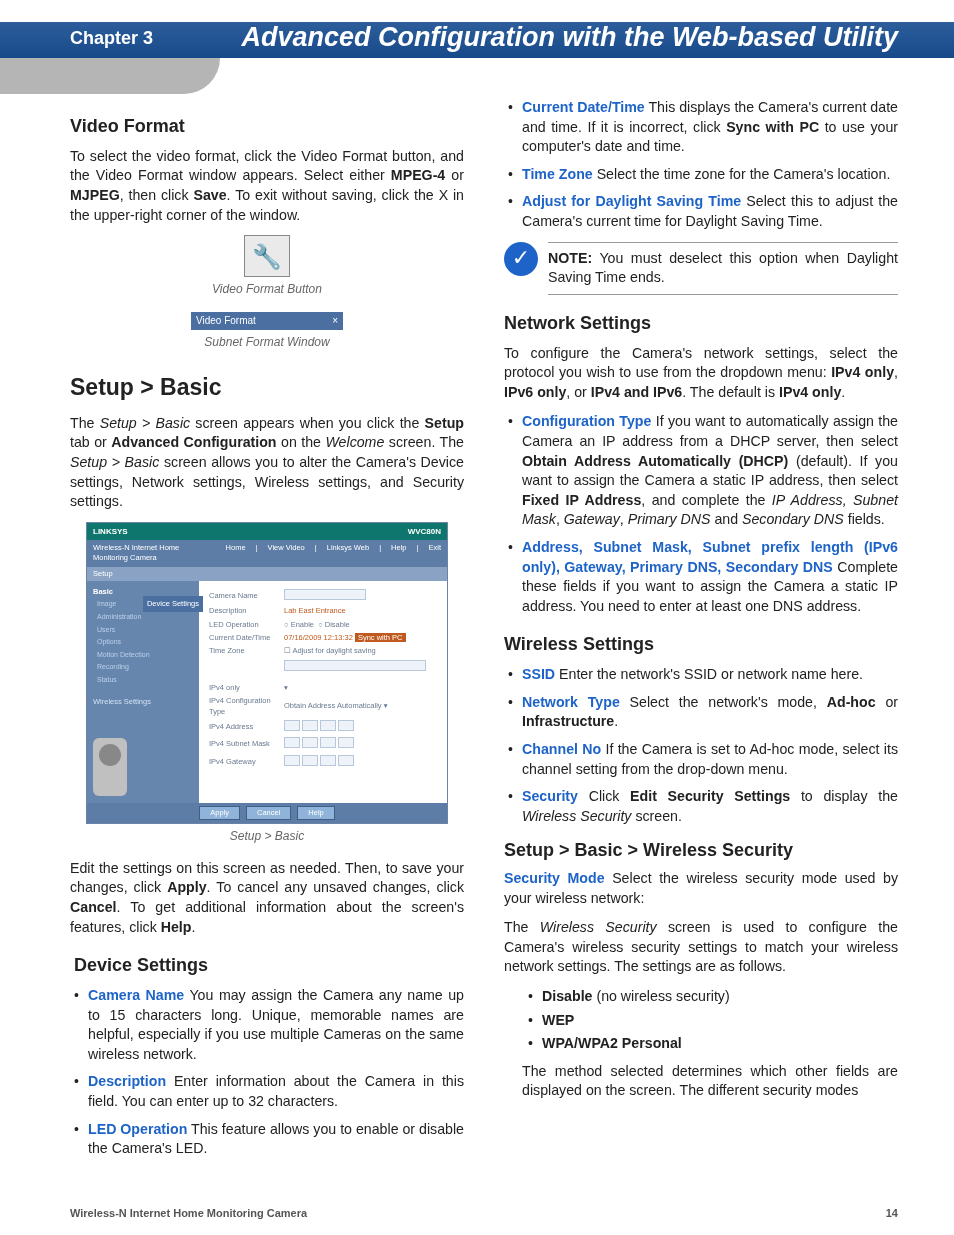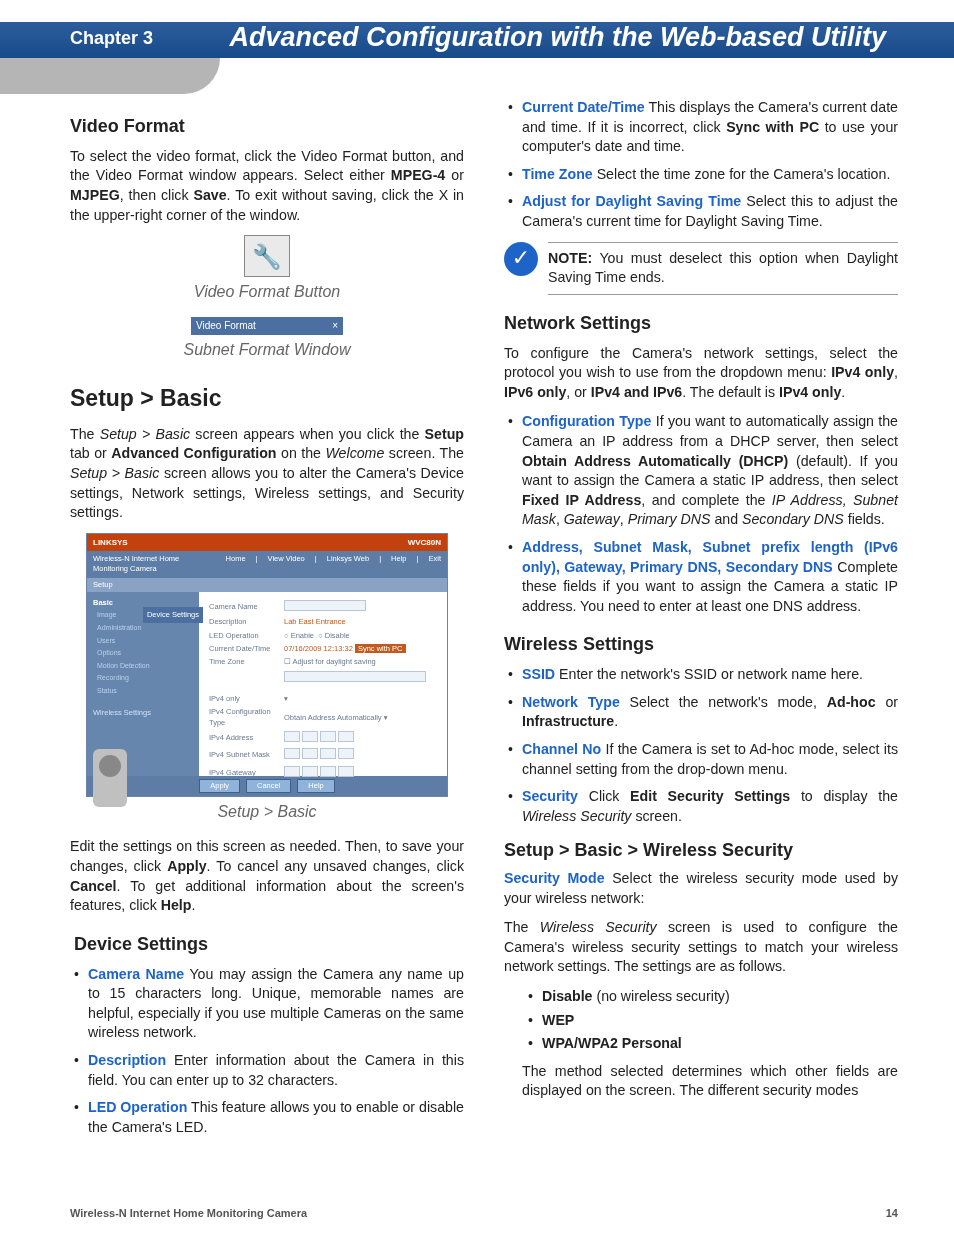--- a/index.html
+++ b/index.html
@@ -44,21 +44,21 @@
   .chapter-label {
     position: absolute;
     left: 0px;
     top: 6px;
     font-weight: bold;
     font-size: 18px;
     color: #fff;
   }
   .page-title {
     position: absolute;
-    right: 12px;
+    right: 0;
     top: 0px;
     font-weight: bold;
     font-style: italic;
     font-size: 27px;
     color: #fff;
   }
   .columns {
     display: flex;
     gap: 40px;
     font-size: 14.2px;
@@ -81,21 +81,21 @@
   }
   h3.sub {
     font-size: 18px;
     font-weight: bold;
     margin: 12px 0 6px 0;
   }
   p { margin: 0 0 10px 0; text-align: justify;}
   .center { text-align: center; }
   .caption {
     text-align: center;
-    font-size: 16px;
+    font-size: 12px;
     color: #666;
     font-style: italic;
     margin: 4px 0 14px 0;
   }
   .icon-box {
     width: 44px;
     height: 40px;
     border: 1px solid #888;
     background: #eaeaea;
     margin: 6px auto 0 auto;
@@ -198,21 +198,21 @@
     text-align: justify;
   }
   .setup-screenshot {
     width: 360px;
     margin: 4px auto 0 auto;
     border: 1px solid #6b83a6;
     font-size: 8px;
     background: #fff;
   }
   .ss-top {
-    background: #c2410c;
+    background: #0f766e;
     color: #fff;
     padding: 3px 6px;
     display: flex;
     justify-content: space-between;
     font-weight: bold;
   }
   .ss-nav {
     background: #5d7da6;
     color: #fff;
     padding: 3px 6px;
@@ -222,21 +222,21 @@
   }
   .ss-nav span:first-child { flex: 1; }
   .ss-subnav {
     background: #8aa3c4;
     color: #fff;
     padding: 2px 6px;
     font-size: 7.5px;
   }
   .ss-body {
     display: flex;
-    height: 184px;
+    height: 222px;
   }
   .ss-side {
     width: 100px;
     background: #6786ae;
     color: #cfe0f4;
     padding: 4px 6px;
     font-size: 7.5px;
     line-height: 1.8;
   }
   .ss-side .hl { color: #fff; font-weight: bold; }

